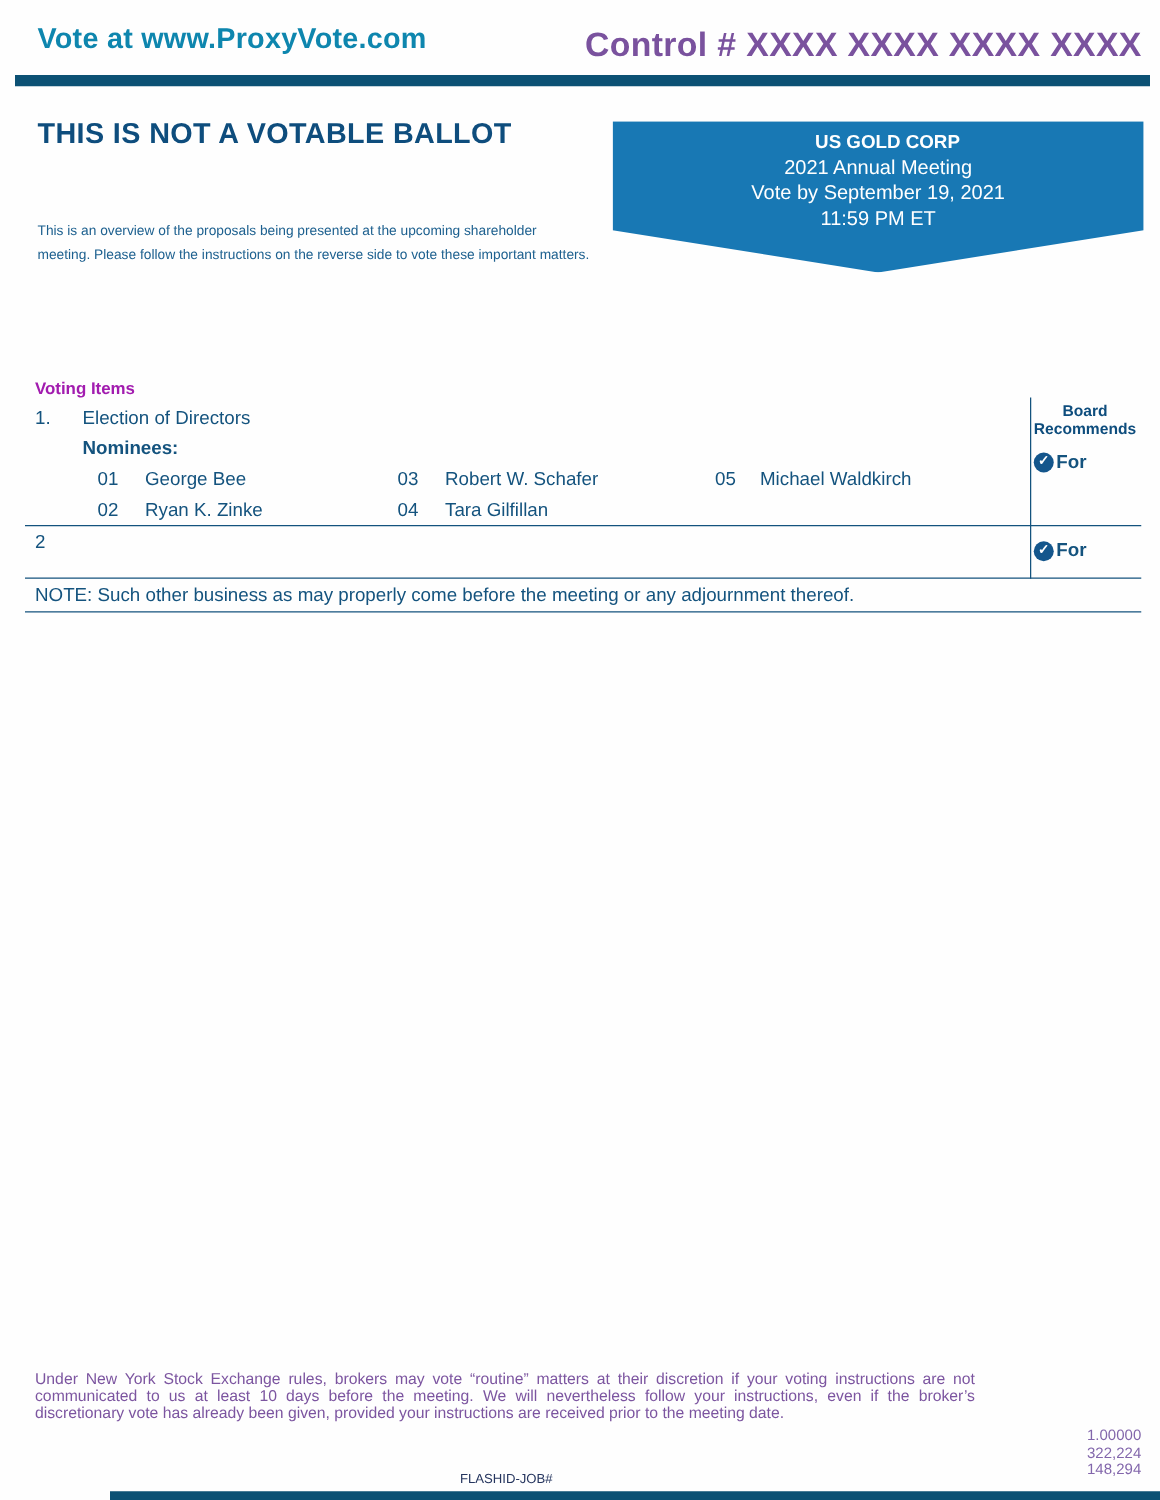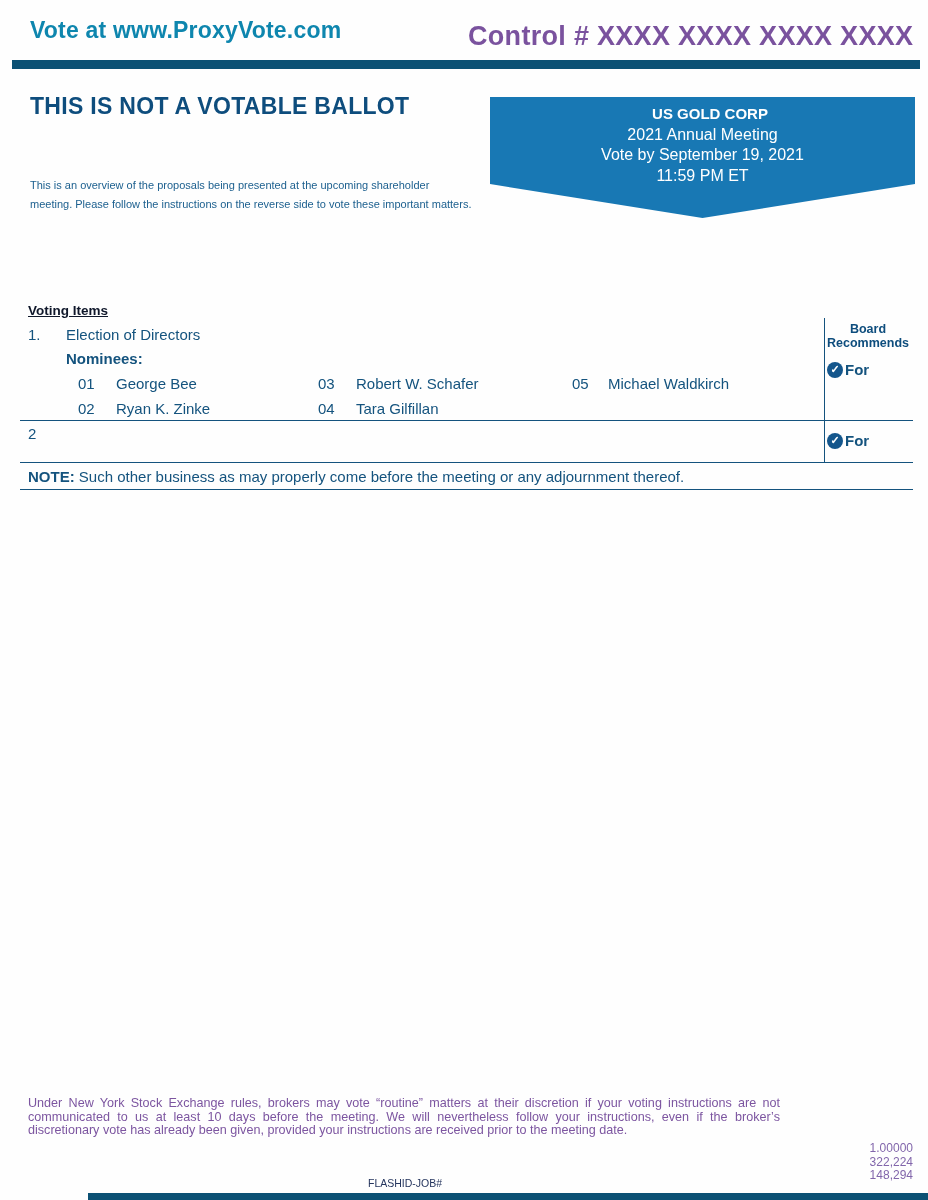--- a/index.html
+++ b/index.html
@@ -24,21 +24,21 @@
   .banner {
     left:490px; top:97px; width:425px; height:121px; background:#1878b4;
     clip-path:polygon(0 0, 100% 0, 100% 72%, 50% 100%, 0 72%);
     color:#ffffff; text-align:center; padding-top:7px;
   }
   .banner .b-line { font-size:16px; line-height:20.5px; }
   .banner .b-company { font-weight:bold; font-size:15px;margin-left:15px; }
 
   
   .tbl-text { color:#14537e; font-size:15px; }
-  .voting-title { left:28px; top:303px; font-size:13.5px; font-weight:bold; color:#0f172a;text-decoration:underline; }
+  .voting-title { left:28px; top:303px; font-size:13.5px; font-weight:bold; color:#a21caf; }
   .board-label { left:822px; top:291px; width:92px; text-align:center; font-size:12.5px; font-weight:bold; color:#0e4d7d; line-height:14px;margin-top:31px; }
   .vline { left:824px; top:318px; width:1px; height:145px; background:#14537e; }
   .hrule { left:20px; width:893px; height:1px; background:#14537e; }
   .hr1 { top:420px; } .hr2 { top:462px; } .hr3 { top:489px; }
   .item1-num { left:28px; top:326px; }
   .item1-title { left:66px; top:326px; }
   .nominees-label { left:66px; top:350px; font-weight:bold; }
   .nom-num { width:30px; display:inline-block; }
   .n-r1 { top:375px; } .n-r2 { top:400px; }
   .n-c1 { left:78px;text-decoration:underline; } .n-c2 { left:318px; } .n-c3 { left:572px; }
@@ -48,21 +48,21 @@
   .item2-num { left:28px; top:425px; }
   .item2-text { left:66px; top:424px; width:757px; font-size:15px; line-height:17.5px; color:#14537e; text-align:justify; }
   .rec { display:flex; align-items:center; gap:2px; }
   .rec1 { left:827px; top:361px; } .rec2 { left:827px; top:432px; }
   .check-circle {
     width:16px; height:16px; border-radius:50%; background:#14568c; color:#ffffff;
     font-size:11px; font-weight:bold; display:flex; align-items:center; justify-content:center; line-height:1;
   }
   .rec-label { font-size:15px; font-weight:bold; color:#14537e; }
   .note-row { left:28px; top:468px; width:885px; font-size:15px; color:#14537e; }
-  .note-row b { font-weight:bold; }
+  .note-row b { font-weight:normal; }
 
   
   .disclaimer { left:28px; top:1097px; width:752px; font-size:12.6px; line-height:13.6px; color:#7c55a0; text-align:justify; }
   .disclaimer b { font-weight:normal; }
   .ref-numbers { right:15px; top:1142px; text-align:right; font-size:12px; line-height:13.5px; color:#8266ab; }
   .job-id { left:368px; top:1177px; font-size:10.5px; color:#25355e; }
   .bottom-rule { left:88px; top:1193px; width:840px; height:7px; background:#0c5174; }
 </style>
 </head>
 <body>

